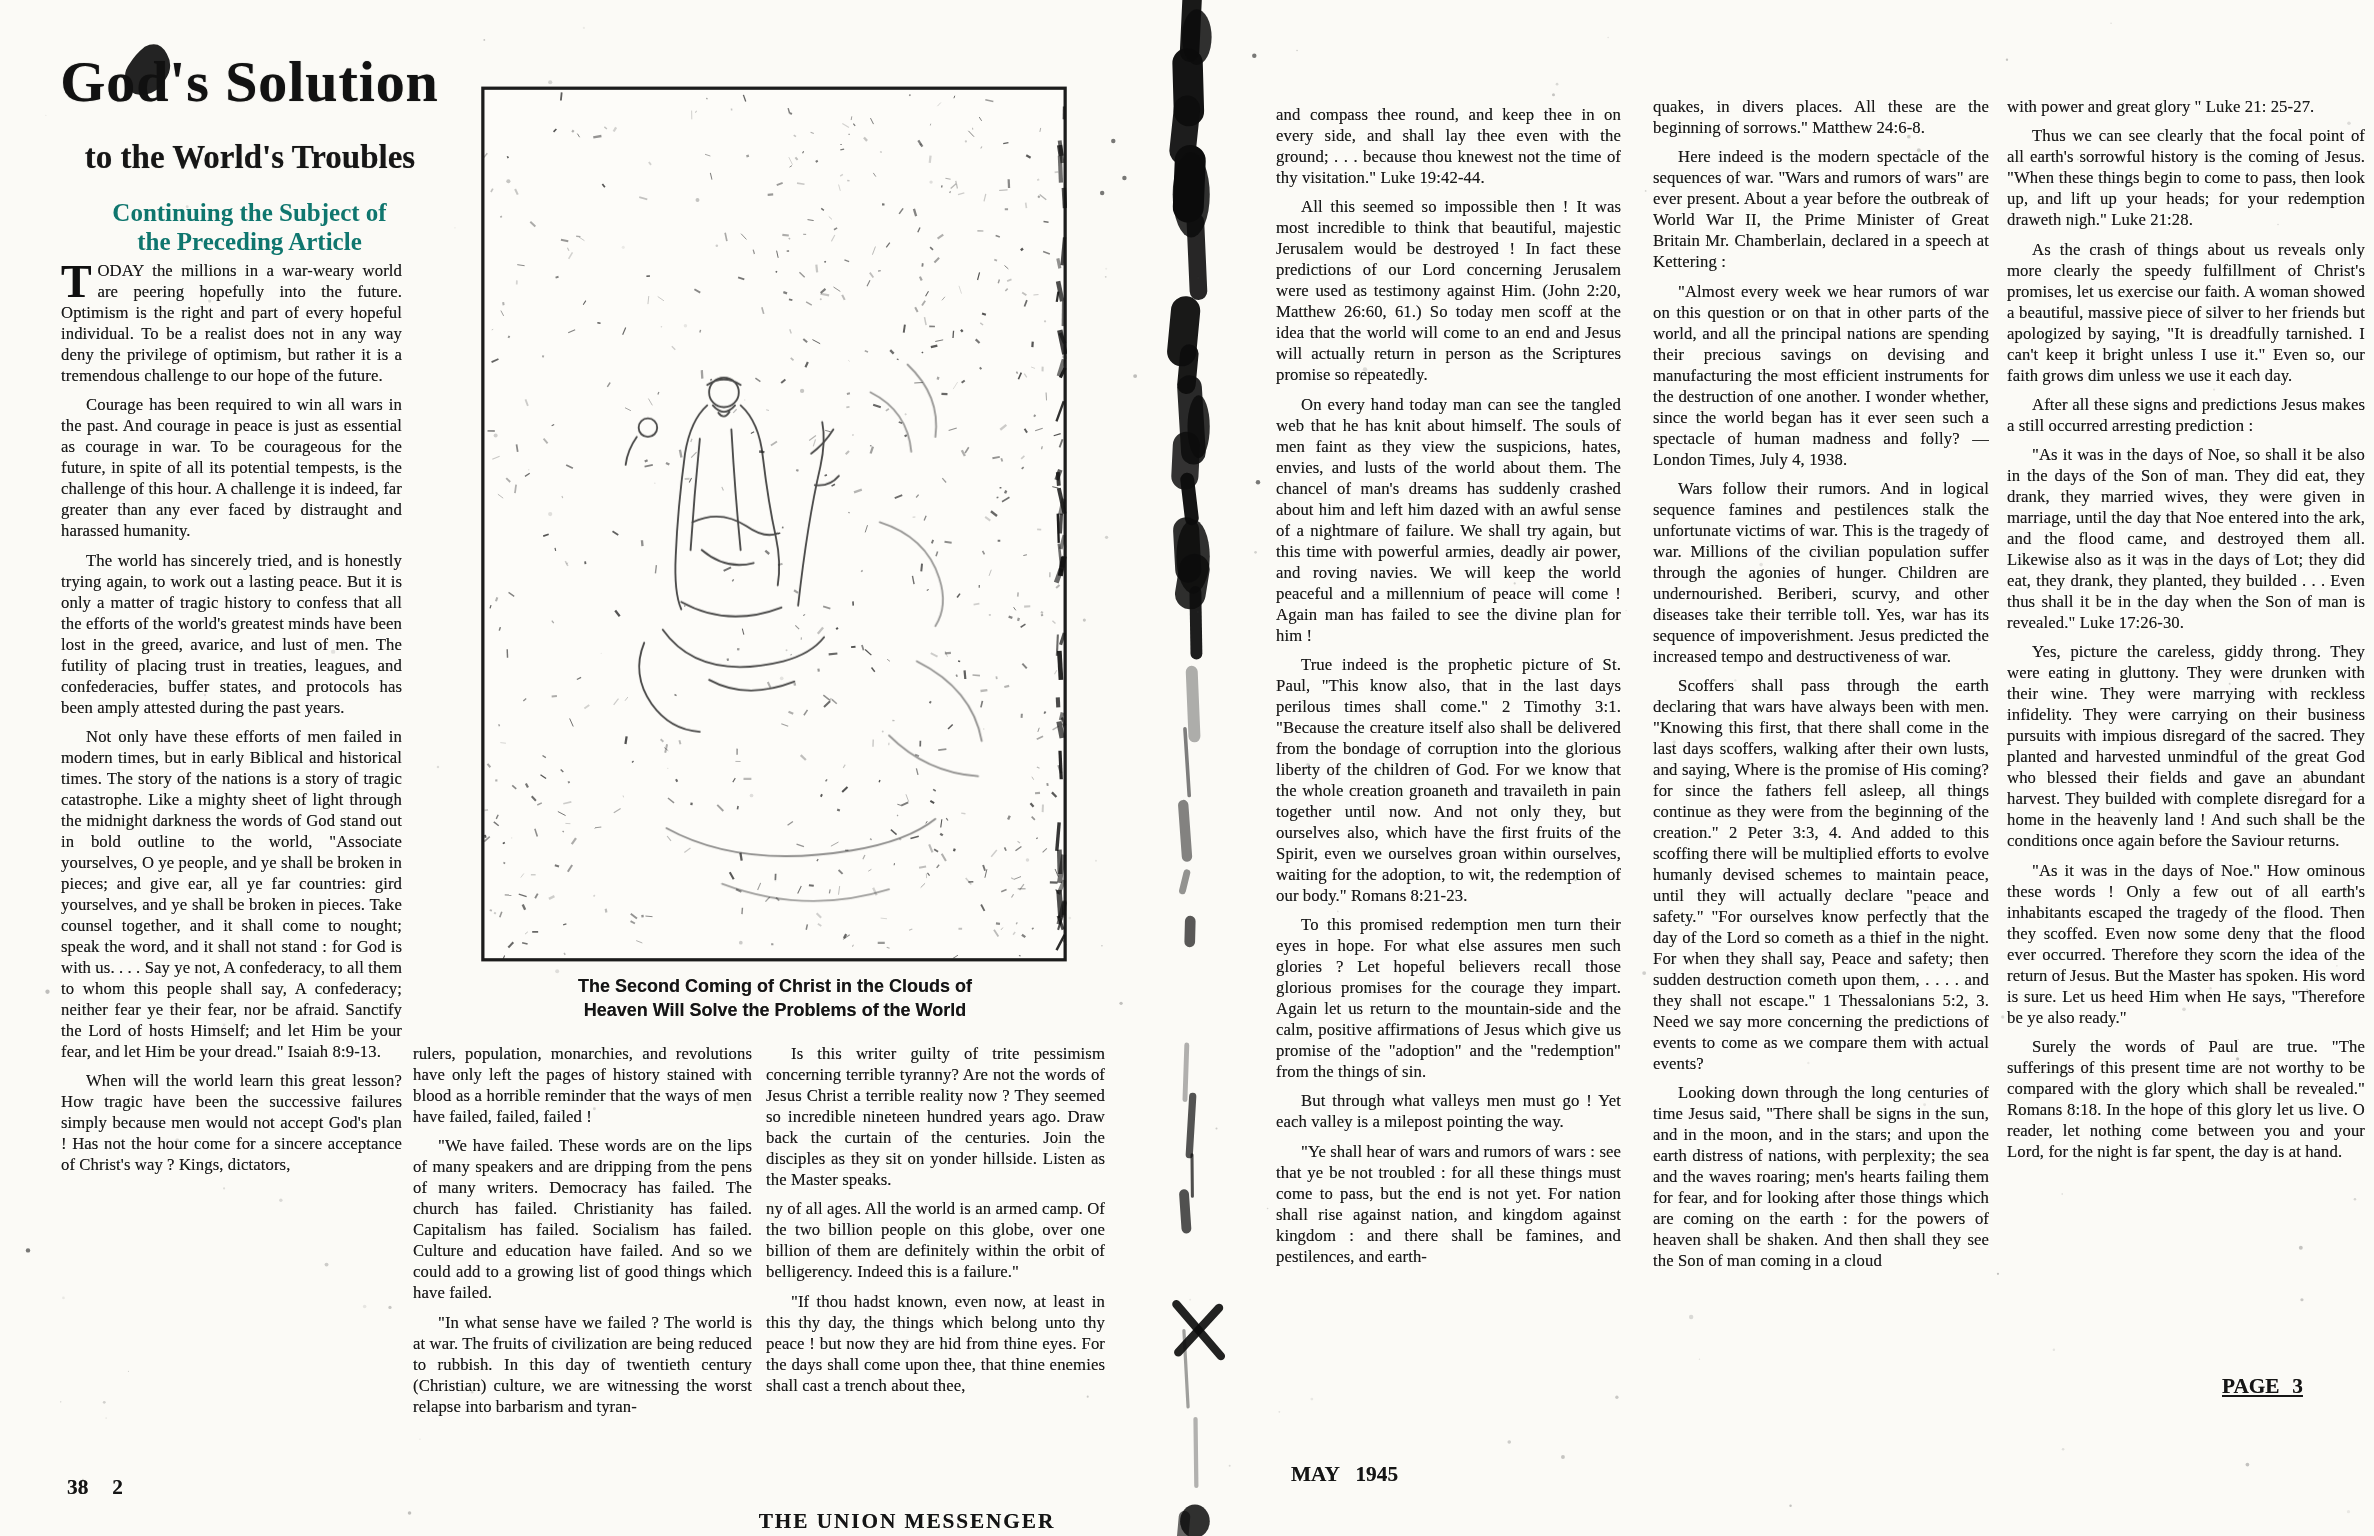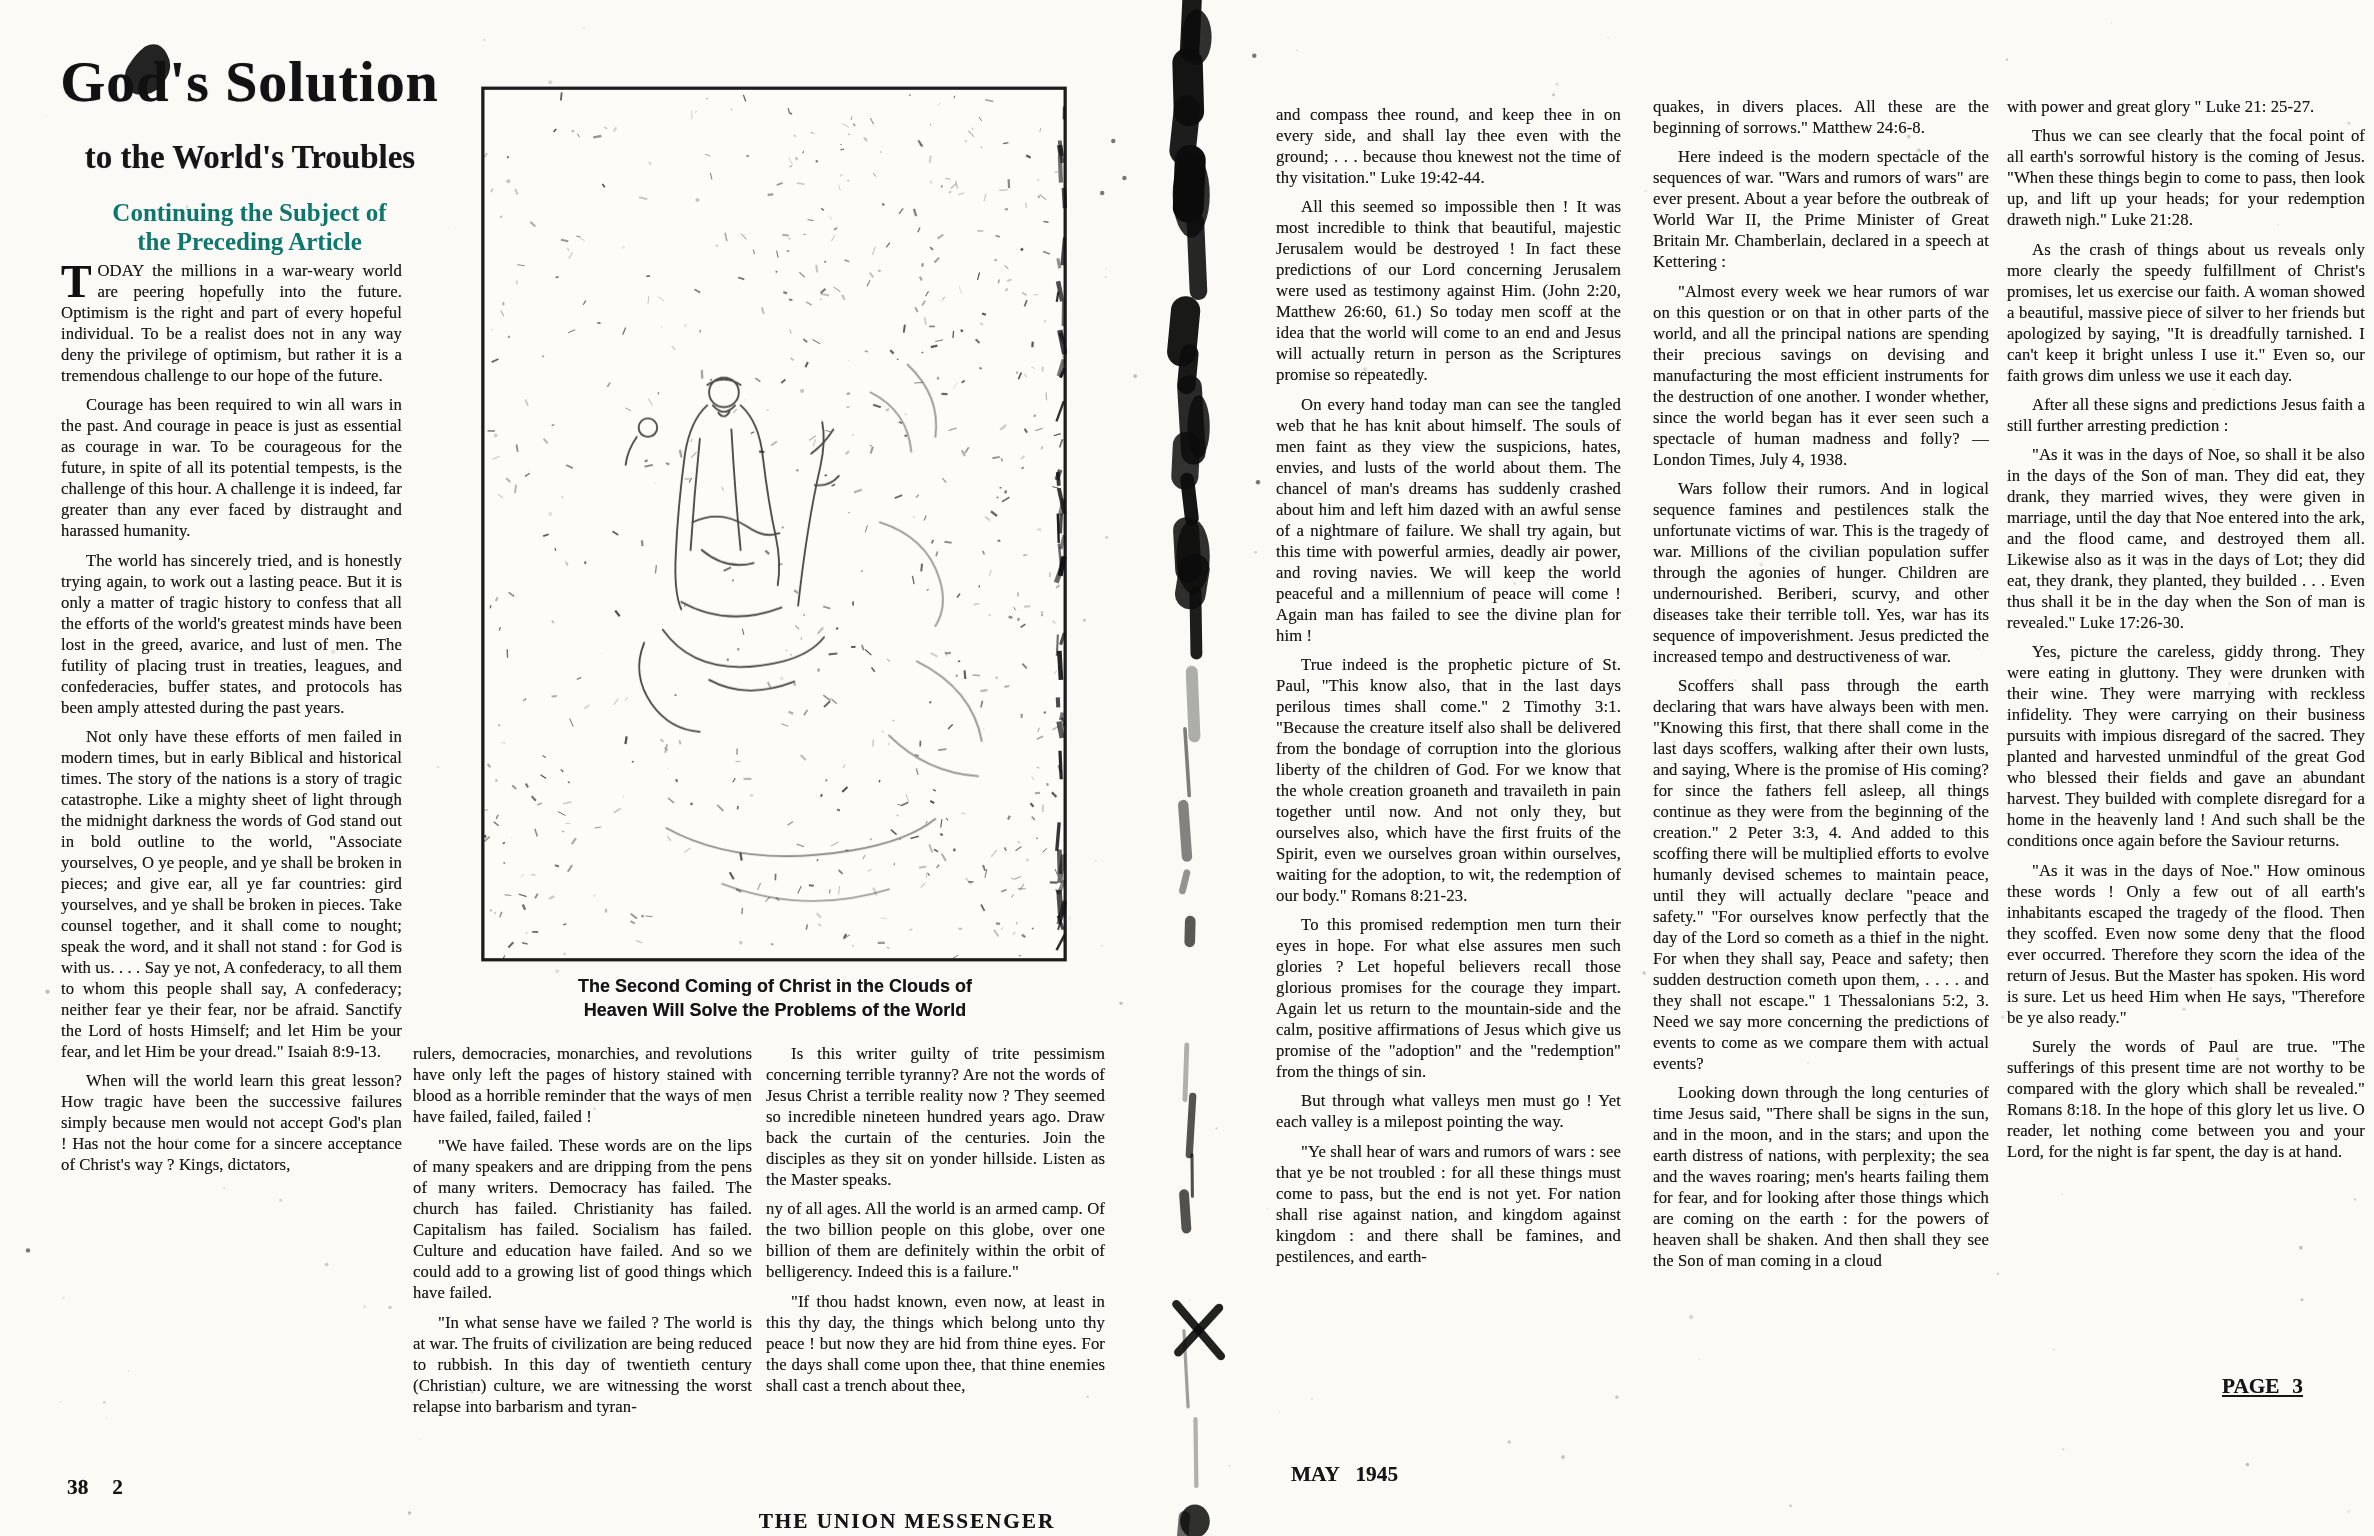--- a/index.html
+++ b/index.html
@@ -78,21 +78,21 @@
 </div>
 
 <div id="lp-col1" class="abs col">
     <p class="para"><span class="dc">T</span>ODAY the millions in a war-weary world are peering hopefully into the future. Optimism is the right and part of every hopeful individual. To be a realist does not in any way deny the privilege of optimism, but rather it is a tremendous challenge to our hope of the future.</p>
     <p class="para ind">Courage has been required to win all wars in the past. And courage in peace is just as essential as courage in war. To be courageous for the future, in spite of all its potential tempests, is the challenge of this hour. A challenge it is indeed, far greater than any ever faced by distraught and harassed humanity.</p>
     <p class="para ind">The world has sincerely tried, and is honestly trying again, to work out a lasting peace. But it is only a matter of tragic history to confess that all the efforts of the world's greatest minds have been lost in the greed, avarice, and lust of men. The futility of placing trust in treaties, leagues, and confederacies, buffer states, and protocols has been amply attested during the past years.</p>
     <p class="para ind">Not only have these efforts of men failed in modern times, but in early Biblical and historical times. The story of the nations is a story of tragic catastrophe. Like a mighty sheet of light through the midnight darkness the words of God stand out in bold outline to the world, "Associate yourselves, O ye people, and ye shall be broken in pieces; and give ear, all ye far countries: gird yourselves, and ye shall be broken in pieces. Take counsel together, and it shall come to nought; speak the word, and it shall not stand : for God is with us. . . . Say ye not, A confederacy, to all them to whom this people shall say, A confederacy; neither fear ye their fear, nor be afraid. Sanctify the Lord of hosts Himself; and let Him be your fear, and let Him be your dread." Isaiah 8:9-13.</p>
     <p class="para ind">When will the world learn this great lesson? How tragic have been the successive failures simply because men would not accept God's plan !  Has not the hour come for a sincere acceptance of Christ's way ?    Kings, dictators,</p>
   </div>
 <div id="lp-col2" class="abs col">
-    <p class="para">rulers, democracies, monarchies, and revolutions have only left the pages of history stained with blood as a horrible reminder that the ways of men have failed, failed, failed !</p>
+    <p class="para">rulers, population, monarchies, and revolutions have only left the pages of history stained with blood as a horrible reminder that the ways of men have failed, failed, failed !</p>
     <p class="para ind">"We have failed.  These words are on the lips of many speakers and are dripping from the pens of many writers. Democracy has failed.  The church has failed.  Christianity has failed.  Capitalism has failed.  Socialism has failed. Culture and education have failed. And so we could add to a growing list of good things which have failed.</p>
     <p class="para ind">"In what sense have we failed ? The world is at war.  The fruits of civilization are being reduced to rubbish.  In this day of twentieth century (Christian) culture, we are witnessing the worst relapse into barbarism and tyran-</p>
   </div>
 <div id="lp-col3" class="abs col">
     <p class="para ind">Is this writer guilty of trite pessimism concerning terrible tyranny? Are not the words of Jesus Christ a terrible reality now ?  They seemed so incredible nineteen hundred years ago. Draw back the curtain of the centuries.  Join the disciples as they sit on yonder hillside.  Listen as the Master speaks.</p>
     <p class="para">ny of all ages. All the world is an armed camp.  Of the two billion people on this globe, over one billion of them are definitely within the orbit of belligerency.  Indeed this is a failure."</p>
     <p class="para ind">"If thou hadst known, even now, at least in this thy day, the things which belong unto thy peace ! but now they are hid from thine eyes.  For the days shall come upon thee, that thine enemies shall cast a trench about thee,</p>
   </div>
 
 <svg id="illustration" class="abs" viewBox="0 0 632 944">
@@ -761,21 +761,21 @@
     <p class="para ind">Here indeed is the modern spectacle of the sequences of war.  "Wars and rumors of wars" are ever present. About a year before the outbreak of World War II, the Prime Minister of Great Britain Mr. Chamberlain, declared in a speech at Kettering :</p>
     <p class="para ind">"Almost every week we hear rumors of war on this question or on that in other parts of the world, and all the principal nations are spending their precious savings on devising and manufacturing the most efficient instruments for the destruction of one another.  I wonder whether, since the world began has it ever seen such a spectacle of human madness and folly? —London Times, July 4, 1938.</p>
     <p class="para ind">Wars follow their rumors.  And in logical sequence famines and pestilences stalk the unfortunate victims of war. This is the tragedy of war.  Millions of the civilian population suffer through the agonies of hunger.  Children are undernourished.  Beriberi, scurvy, and other diseases take their terrible toll. Yes, war has its sequence of impoverishment.   Jesus predicted the increased tempo and destructiveness of war.</p>
     <p class="para ind">Scoffers shall pass through the earth declaring that wars have always been with men.  "Knowing this first, that there shall come in the last days scoffers, walking after their own lusts, and saying, Where is the promise of His coming? for since the fathers fell asleep, all things continue as they were from the beginning of the creation."  2 Peter 3:3, 4.  And added to this scoffing there will be multiplied efforts to evolve humanly devised schemes to maintain peace, until they will actually declare "peace and safety."   "For ourselves know perfectly that the day of the Lord so cometh as a thief in the night.  For when they shall say, Peace and safety; then sudden destruction cometh upon them, . . . .  and they shall not escape." 1 Thessalonians 5:2, 3.  Need we say more concerning the predictions of events to come as we compare them with actual events?</p>
     <p class="para ind">Looking down through the long centuries of time Jesus said, "There shall be signs in the sun, and in the moon, and in the stars; and upon the earth distress of nations, with perplexity; the sea and the waves roaring; men's hearts failing them for fear, and for looking after those things which are coming on the earth : for the powers of heaven shall be shaken.  And then shall they see the Son of man coming in a cloud</p>
   </div>
 <div id="rp-col3" class="abs col">
     <p class="para">with power and great glory " Luke 21: 25-27.</p>
     <p class="para ind">Thus we can see clearly that the focal point of all earth's sorrowful history is the coming of Jesus.  "When these things begin to come to pass, then look up, and lift up your heads; for your redemption draweth nigh." Luke 21:28.</p>
     <p class="para ind">As the crash of things about us reveals only more clearly the speedy fulfillment of Christ's promises, let us exercise our faith.  A woman showed a beautiful, massive piece of silver to her friends but apologized by saying, "It is dreadfully tarnished.   I can't keep it bright unless I use it."   Even so, our faith grows dim unless we use it each day.</p>
-    <p class="para ind">After all these signs and predictions Jesus faith a still further arresting prediction :</p>
+    <p class="para ind">After all these signs and predictions Jesus makes a still occurred arresting prediction :</p>
     <p class="para ind">"As it was in the days of Noe, so shall it be also in the days of the Son of man. They did eat, they drank, they married wives, they were given in marriage, until the day that Noe entered into the ark, and the flood came, and destroyed them all.  Likewise also as it was in the days of Lot; they did eat, they drank, they planted, they builded . . . Even thus shall it be in the day when the Son of man is revealed." Luke 17:26-30.</p>
     <p class="para ind">Yes, picture the careless, giddy throng.  They were eating in gluttony. They were drunken with their wine. They were marrying with reckless infidelity.  They were carrying on their business pursuits with impious disregard of the sacred.  They planted and harvested unmindful of the great God who blessed their fields and gave an abundant harvest.  They builded with complete disregard for a home in the heavenly land !   And such shall be the conditions once again before the Saviour returns.</p>
     <p class="para ind">"As it was in the days of Noe." How ominous these words !  Only a few out of all earth's inhabitants escaped the tragedy of the flood.  Then they scoffed. Even now some deny that the flood ever occurred.   Therefore they scorn the idea of the return of Jesus.  But the Master has spoken.  His word is sure. Let us heed Him when He says, "Therefore be ye also ready."</p>
     <p class="para ind">Surely the words of Paul are true. "The sufferings of this present time are not worthy to be compared with the glory which shall be revealed." Romans 8:18.  In the hope of this glory let us live.  O reader, let nothing come between you and your Lord, for the night is far spent, the day is at hand.</p>
   </div>
 
 <div id="f-left" class="abs footer">38 2</div>
 <div id="f-center" class="abs footer">THE UNION MESSENGER</div>
 <div id="f-may" class="abs footer">MAY 1945</div>
 <div id="f-page" class="abs footer">PAGE 3</div>

